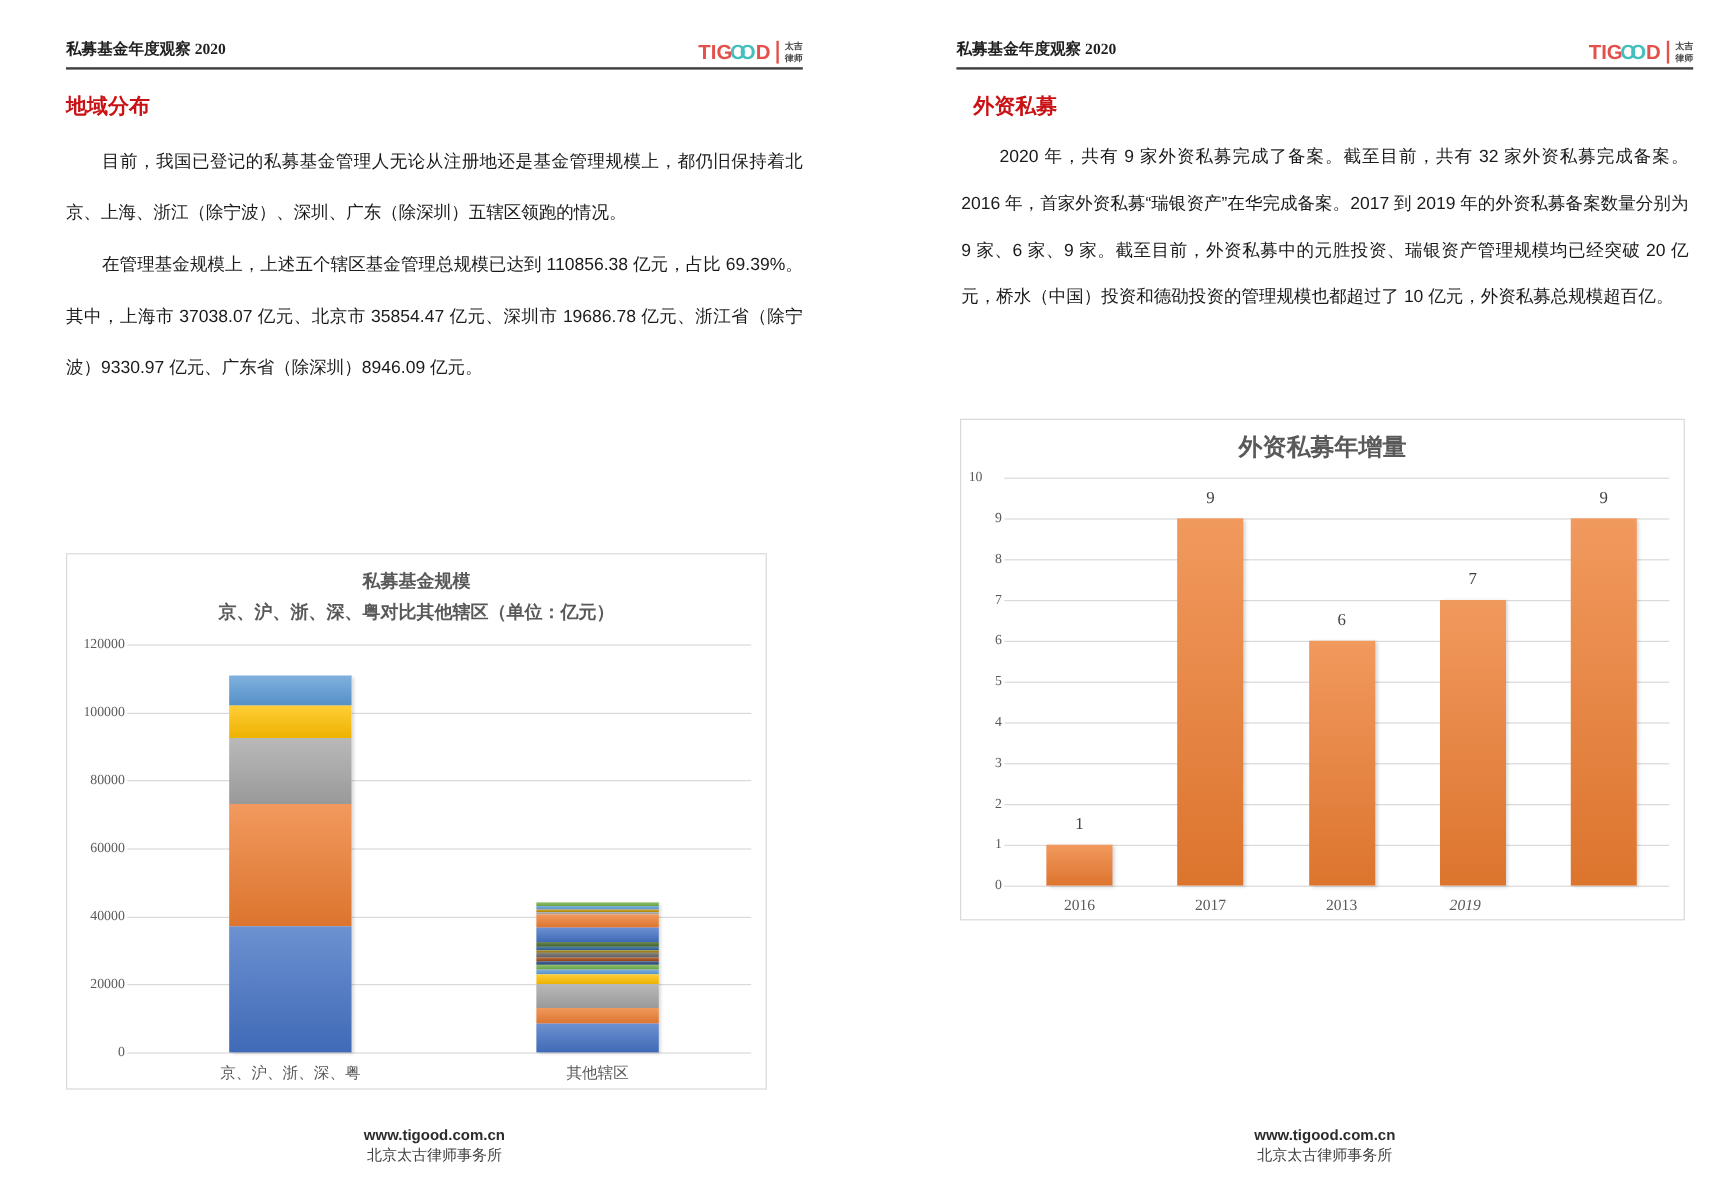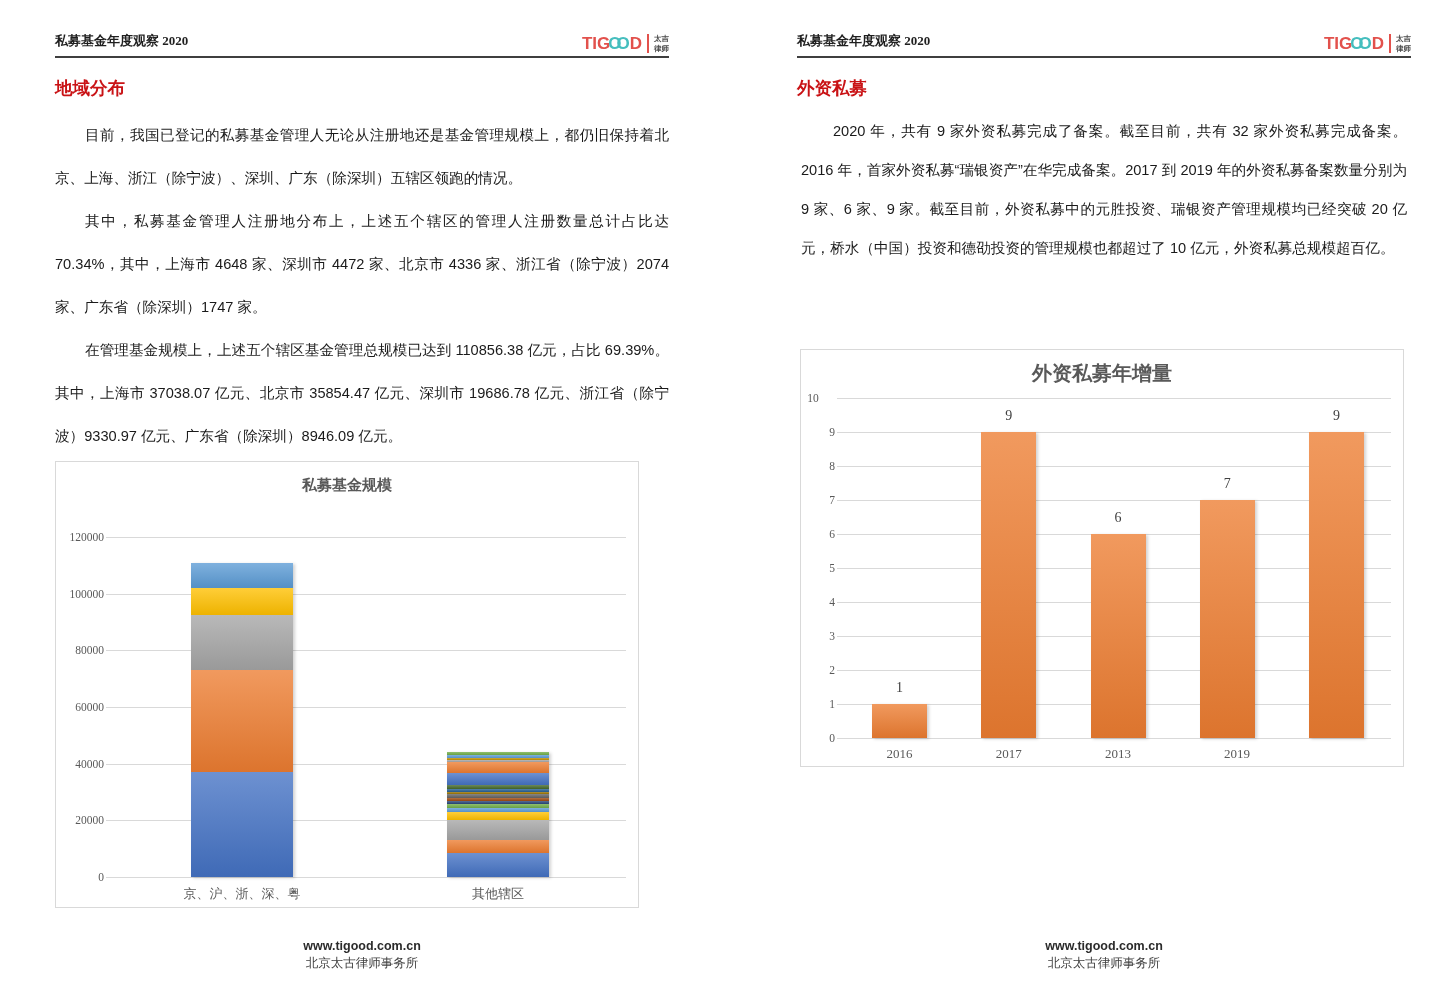--- a/index.html
+++ b/index.html
@@ -18,21 +18,21 @@
   .logo{display:flex;align-items:center;gap:5px;padding-bottom:3px;}
   .logo-word{font-weight:bold;font-size:17px;color:#E2514C;letter-spacing:0px;line-height:1;}
   .logo-word .logo-o{color:#45BEBE;margin-left:-2px;}
   .logo-word .o2{margin-left:-5px;}
   .logo-divider{display:inline-block;width:2px;height:19px;background:#E2514C;}
   .logo-cn{display:flex;flex-direction:column;font-size:7.5px;line-height:1.25;color:#4a4a4a;font-weight:bold;}
 
   
   .section-title{position:absolute;top:76px;font-size:17.5px;font-weight:bold;color:#C91215;}
   #page-left .section-title{left:55px;font-family:Liberation Mono, monospace;}
-  #page-right .section-title{left:73px;}
+  #page-right .section-title{left:87px;}
 
   
   .body-text{position:absolute;width:614px;color:#1a1a1a;font-size:14.6px;text-align:justify;}
   #page-left .body-text{left:55px;top:114px;}
   #page-left .body-text p{margin:0;line-height:43px;text-indent:30px;}
   #page-right .body-text{left:73px;top:108px;}
   #page-right .body-text p{margin:4px;line-height:39px;text-indent:32px;}
 
   
   .chart{position:absolute;background:#fff;border:1px solid #D9D9D9;overflow:hidden;}
@@ -68,26 +68,26 @@
         <span class="logo-divider"></span>
         <span class="logo-cn">
             <span>太吉</span>
             <span>律师</span>
           </span>
       </div>
     </div>
     <div class="section-title">地域分布</div>
     <div class="body-text">
       <p>目前，我国已登记的私募基金管理人无论从注册地还是基金管理规模上，都仍旧保持着北京、上海、浙江（除宁波）、深圳、广东（除深圳）五辖区领跑的情况。</p>
-      <p>其中，私募基金管理人注册地分布上，上述五个辖区的管理人注册数量总计占比达 70.34%，其中，上海市 4648 家、深圳市 4472 家、北京市 4336 家、浙江省（除宁波）2074 家、广东省（除深圳）1747 家。</p>
       <p>在管理基金规模上，上述五个辖区基金管理总规模已达到 110856.38 亿元，占比 69.39%。其中，上海市 37038.07 亿元、北京市 35854.47 亿元、深圳市 19686.78 亿元、浙江省（除宁波）9330.97 亿元、广东省（除深圳）8946.09 亿元。</p>
     </div>
     <div class="chart" id="chart-1" style="width: 582px; height: 445px;">
         <div class="c-title" style="top: 10px; font-size: 15px;">
           <div>私募基金规模</div>
+          <div>京、沪、浙、深、粤对比其他辖区（单位：亿元）</div>
         </div>
         <div class="gridline" style="left: 50px; width: 520px; top: 415px;"></div>
         <div class="tick" style="left: 4px; width: 44px; top: 408px;">0</div>
         <div class="gridline" style="left: 50px; width: 520px; top: 358.333px;"></div>
         <div class="tick" style="left: 4px; width: 44px; top: 351.333px;">20000</div>
         <div class="gridline" style="left: 50px; width: 520px; top: 301.667px;"></div>
         <div class="tick" style="left: 4px; width: 44px; top: 294.667px;">40000</div>
         <div class="gridline" style="left: 50px; width: 520px; top: 245px;"></div>
         <div class="tick" style="left: 4px; width: 44px; top: 238px;">60000</div>
         <div class="gridline" style="left: 50px; width: 520px; top: 188.333px;"></div>
@@ -185,21 +185,21 @@
         <div class="cat serif" style="left: 117.8px; width: 180px; top: 396px;">2017</div>
         <div class="dlabel" style="left: 182.8px; width: 50px; top: 58px;">9</div>
         <div class="bar" style="left: 289.5px; width: 55px; bottom: 28px; height: 204px;">
           <div class="seg" style="height: 204px; background-color: rgb(237, 125, 49);"></div>
         </div>
         <div class="cat serif" style="left: 227px; width: 180px; top: 396px;">2013</div>
         <div class="dlabel" style="left: 292px; width: 50px; top: 160px;">6</div>
         <div class="bar" style="left: 398.7px; width: 55px; bottom: 28px; height: 238px;">
           <div class="seg" style="height: 238px; background-color: rgb(237, 125, 49);"></div>
         </div>
-        <div class="cat serif" style="left: 346px; width: 180px; top: 396px;">2019</div>
+        <div class="cat serif" style="left: 330px; width: 180px; top: 396px; font-style: italic;">2019</div>
         <div class="dlabel" style="left: 401.2px; width: 50px; top: 126px;">7</div>
         <div class="bar" style="left: 507.9px; width: 55px; bottom: 28px; height: 306px;">
           <div class="seg" style="height: 306px; background-color: rgb(237, 125, 49);"></div>
         </div>
         <div class="cat serif" style="left: 445.4px; width: 180px; top: 396px; margin-top: 28px;">2020</div>
         <div class="dlabel" style="left: 510.4px; width: 50px; top: 58px;">9</div>
       </div>
     <div class="footer">
       <div class="footer-url">www.tigood.com.cn</div>
       <div class="footer-firm">北京太古律师事务所</div>

